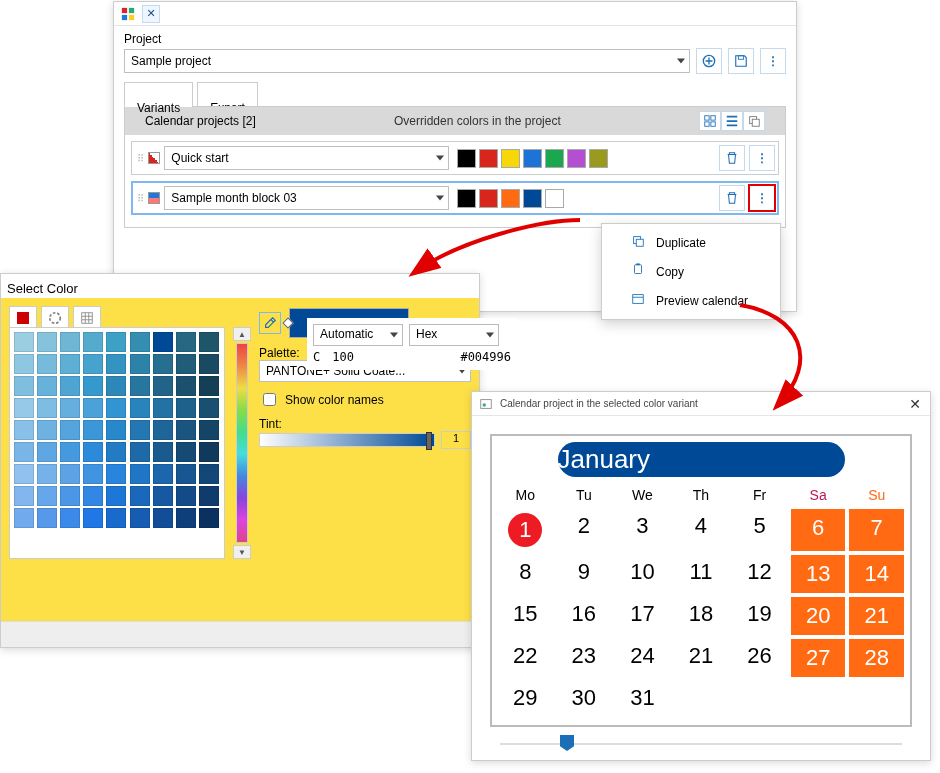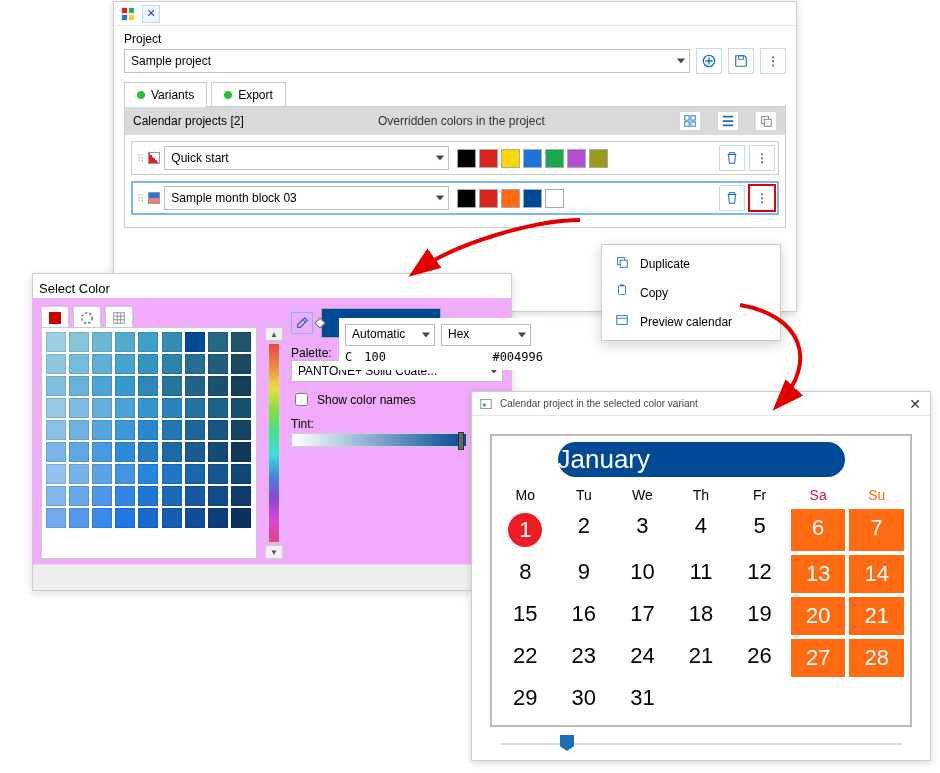--- a/index.html
+++ b/index.html
@@ -74,34 +74,35 @@
   }
   .tabs { display: flex; gap: 4px; margin: 8px 0 0 0; }
   .tab {
     height: 24px;
     border: 1px solid #ccc;
     border-bottom: none;
     padding: 12px 12px;
     display: inline-flex; align-items: center; gap: 6px;
     background: #fff;
     cursor: pointer;
+    flex-direction: column;
   }
   .tab.active { position: relative; z-index: 2; }
   .dot { width: 8px; height: 8px; border-radius: 50%; }
   .dot.green { background: #2bbf2b; }
   .panel {
     border: 1px solid #ccc;
     padding: 0;
     position: relative; top: -1px;
   }
   .panel-header {
     display: flex; align-items: center;
     background: #d9d9d9;
-    padding: 4px 8px;
-    gap: 16px;
+    padding: 4px 20px;
+    gap: 0;
   }
   .panel-header .spacer { flex: 1; text-align: center; color: #333; }
   .panel-body { background: #fff; padding: 6px; }
   .proj-row {
     display: flex; align-items: center;
     border: 1px solid #ccc;
     padding: 3px;
     gap: 4px;
     margin-bottom: 6px;
     background: #fff;
@@ -124,21 +125,21 @@
   }
   .menu-item {
     display: flex; align-items: center; gap: 10px;
     padding: 6px 12px;
     cursor: pointer;
   }
   .menu-item .mi-icon { width: 16px; text-align: center; color: #1b6fb7; }
   
   .arrow-svg { position: absolute; pointer-events: none; z-index: 25; }
   
-  #win-color { left: 32px; top: 273px; width: 480px; height: 318px; background:#f0abfc;}
+  #win-color { left: 0; top: 273px; width: 480px; height: 375px; background:#fde047;}
   #win-color .body { padding: 8px; display: flex; gap: 8px; }
   .picker-tabs { display: flex; gap: 4px; }
   .picker-tab {
     width: 28px; height: 22px;
     border: 1px solid #ccc;
     border-bottom: none;
     display: inline-flex; align-items: center; justify-content: center;
     background:#fff;
   }
   .picker-tab.active {  }
@@ -309,21 +310,21 @@
                 <path d="M3 4h10M5 4V2h6v2M4 4l1 10h6l1-10" fill="none" stroke="#1b6fb7" stroke-width="1.2"></path>
               </svg>
           </span>
           <span class="icon-btn red-highlight" style="color:#1b6fb7;font-weight:bold">⋮</span>
         </div>
       </div>
     </div>
   </div>
 </div>
 
-<div class="menu" style="left:601px; top:244px;">
+<div class="menu" style="left:601px; top:223px;padding-left:16px;">
   <div class="menu-item">
     <span class="mi-icon">
       <svg class="icon" viewBox="0 0 16 16">
           <rect x="3" y="3" width="8" height="8" fill="none" stroke="#1b6fb7"></rect>
           <rect x="6" y="6" width="8" height="8" fill="#fff" stroke="#1b6fb7"></rect>
         </svg>
     </span>
     <span>Duplicate</span>
   </div>
   <div class="menu-item">

